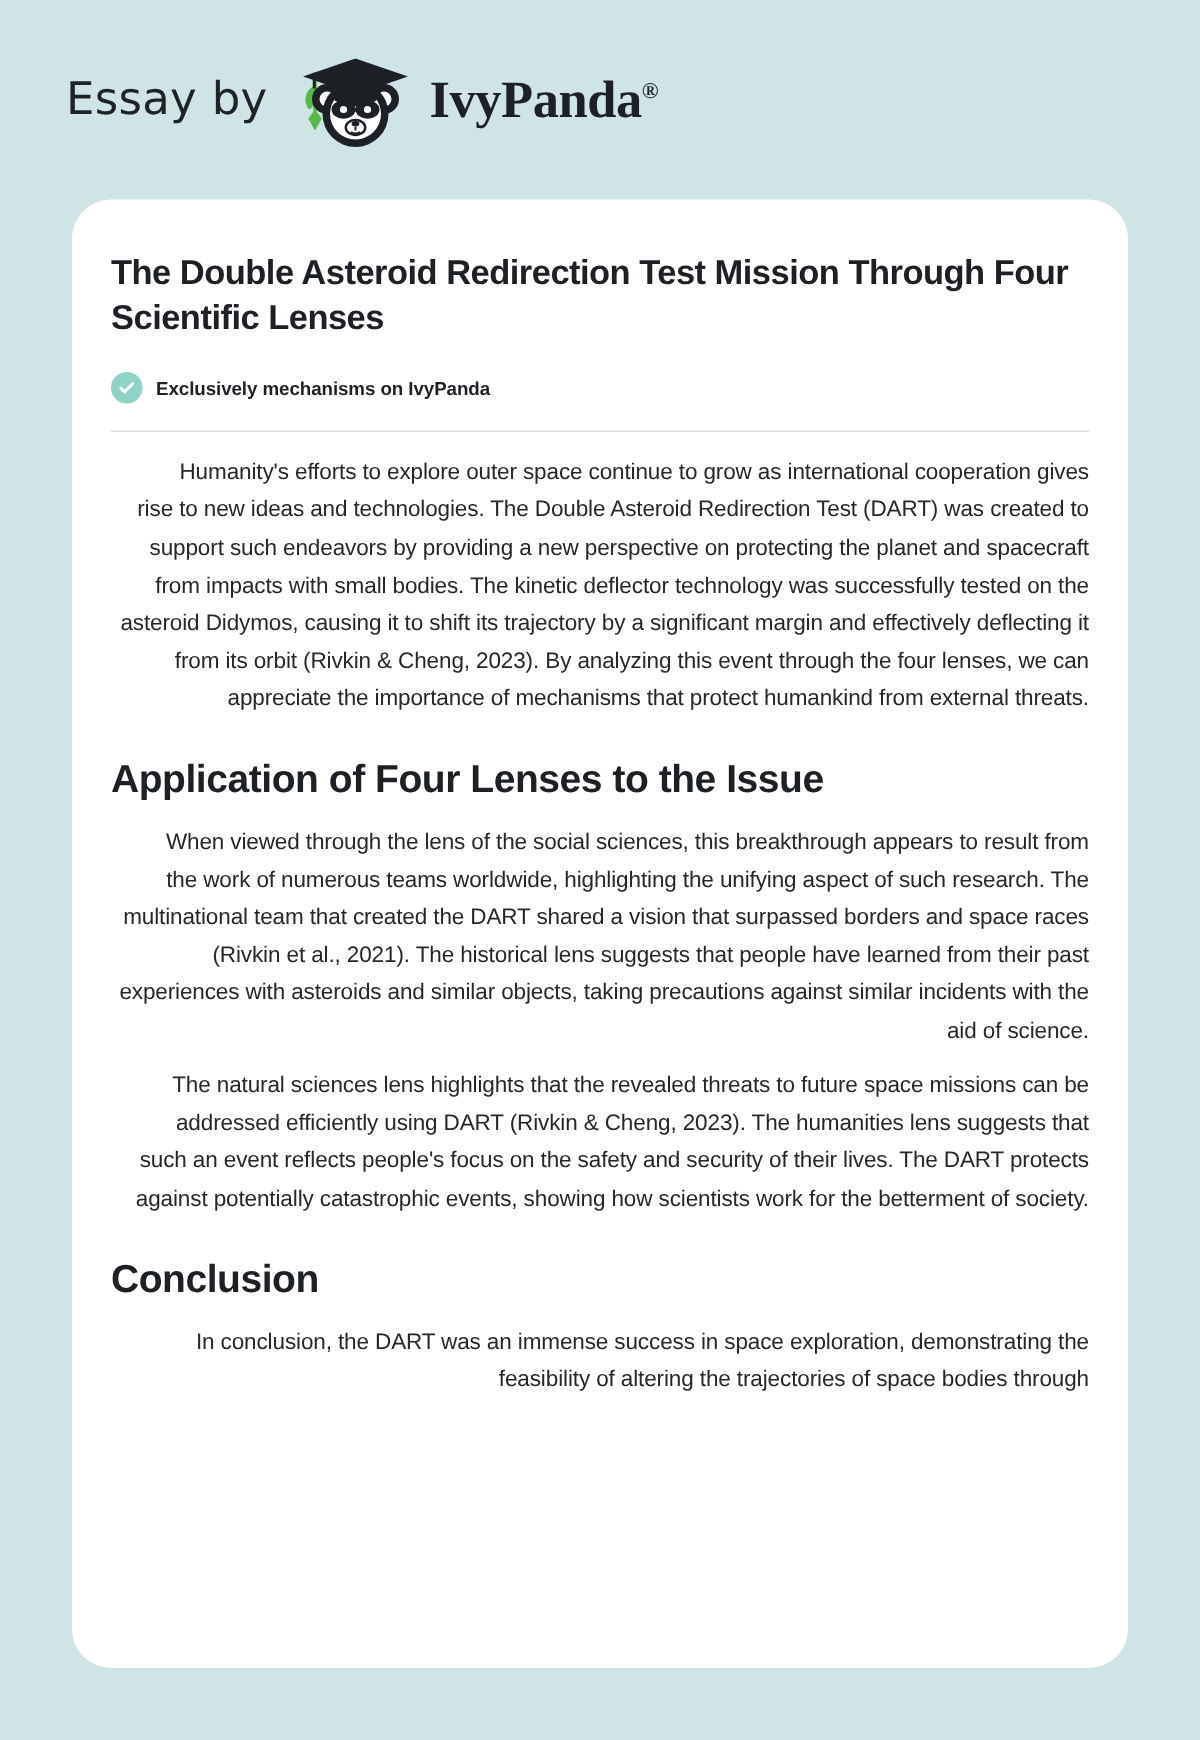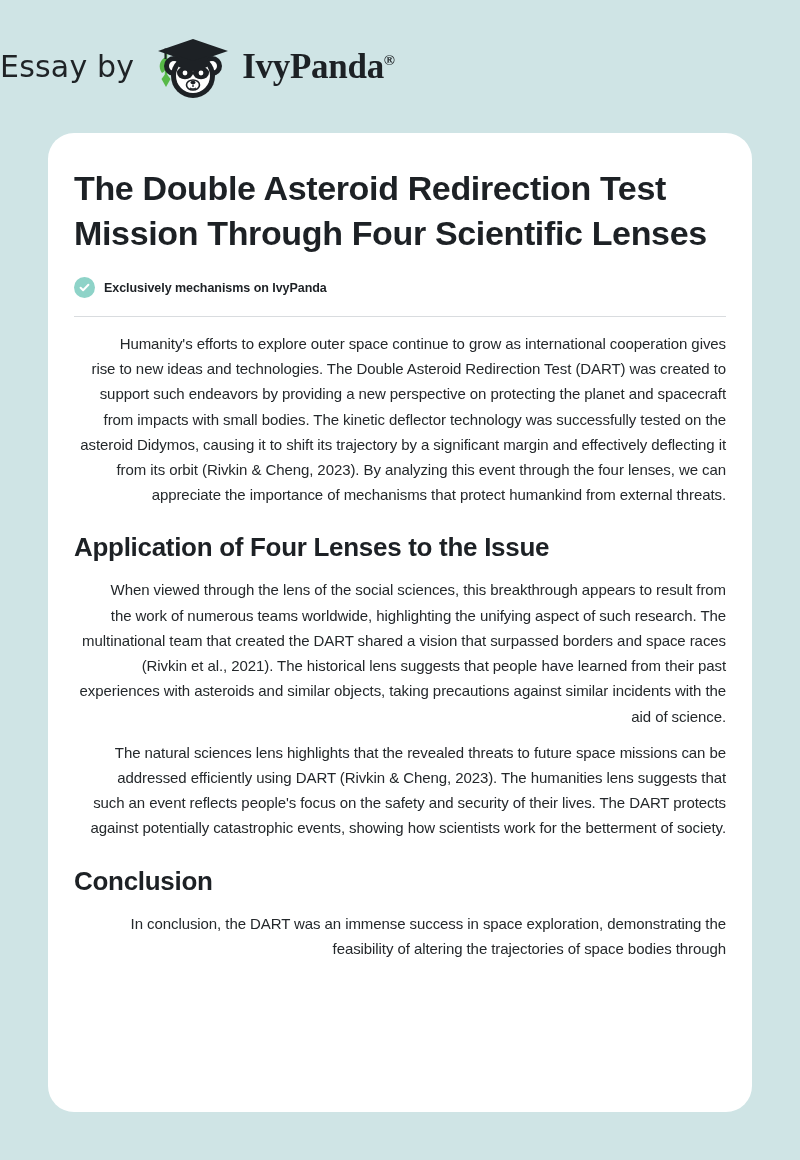--- a/index.html
+++ b/index.html
@@ -14,20 +14,21 @@
     font-family: "Liberation Sans", sans-serif;
     overflow: hidden;
     position: relative;
   }
 
   
   .brand-bar {
     height: 133px;
     display: flex;
     align-items: center;
+    padding-left: 44px;
   }
 
   .brand-essay-by {
     font-family: "DejaVu Sans", sans-serif;
     font-size: 30px;
     font-weight: 400;
     color: #1f2326;
     letter-spacing: 0.2px;
     margin-right: 18px;
   }
@@ -72,21 +73,21 @@
     padding: 33px 26px 0 26px;
   }
 
   .paper-inner {
     padding: 0 0 0 0;
   }
 
   
   .doc-title {
     font-family: "Liberation Sans", sans-serif;
-    font-size: 34px;
+    font-size: 23px;
     font-weight: 700;
     line-height: 1.31;
     color: #1d2125;
     letter-spacing: -0.35px;
     margin: 0 0 0 0;
     max-width: 650px;
   }
 
   
   .exclusive-badge {

